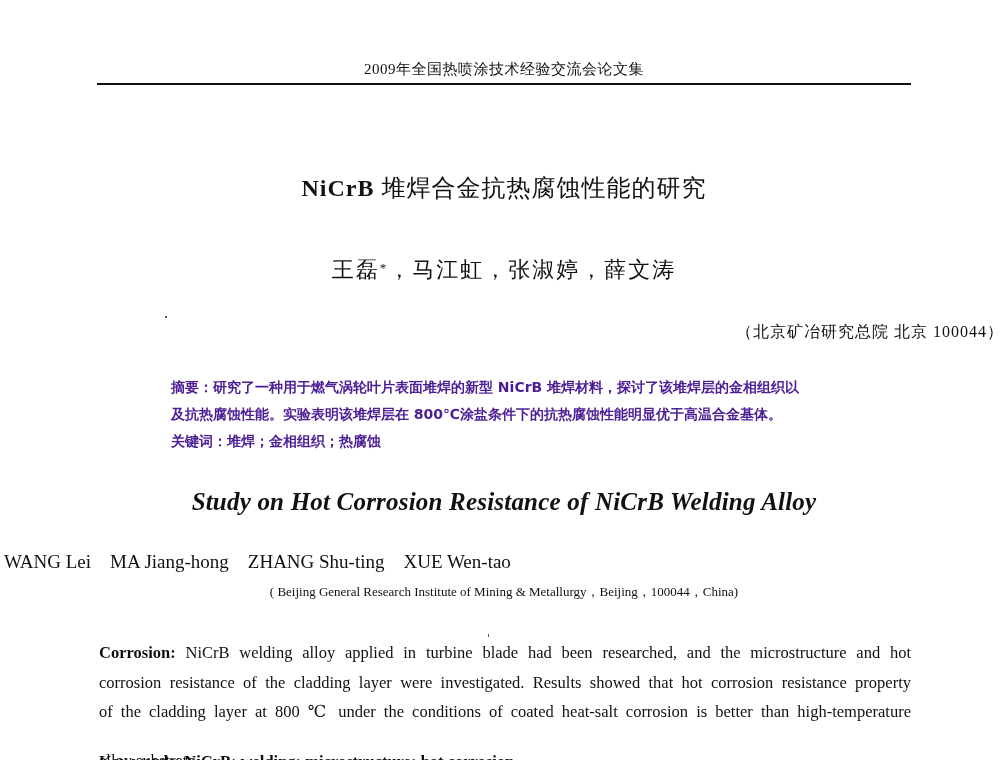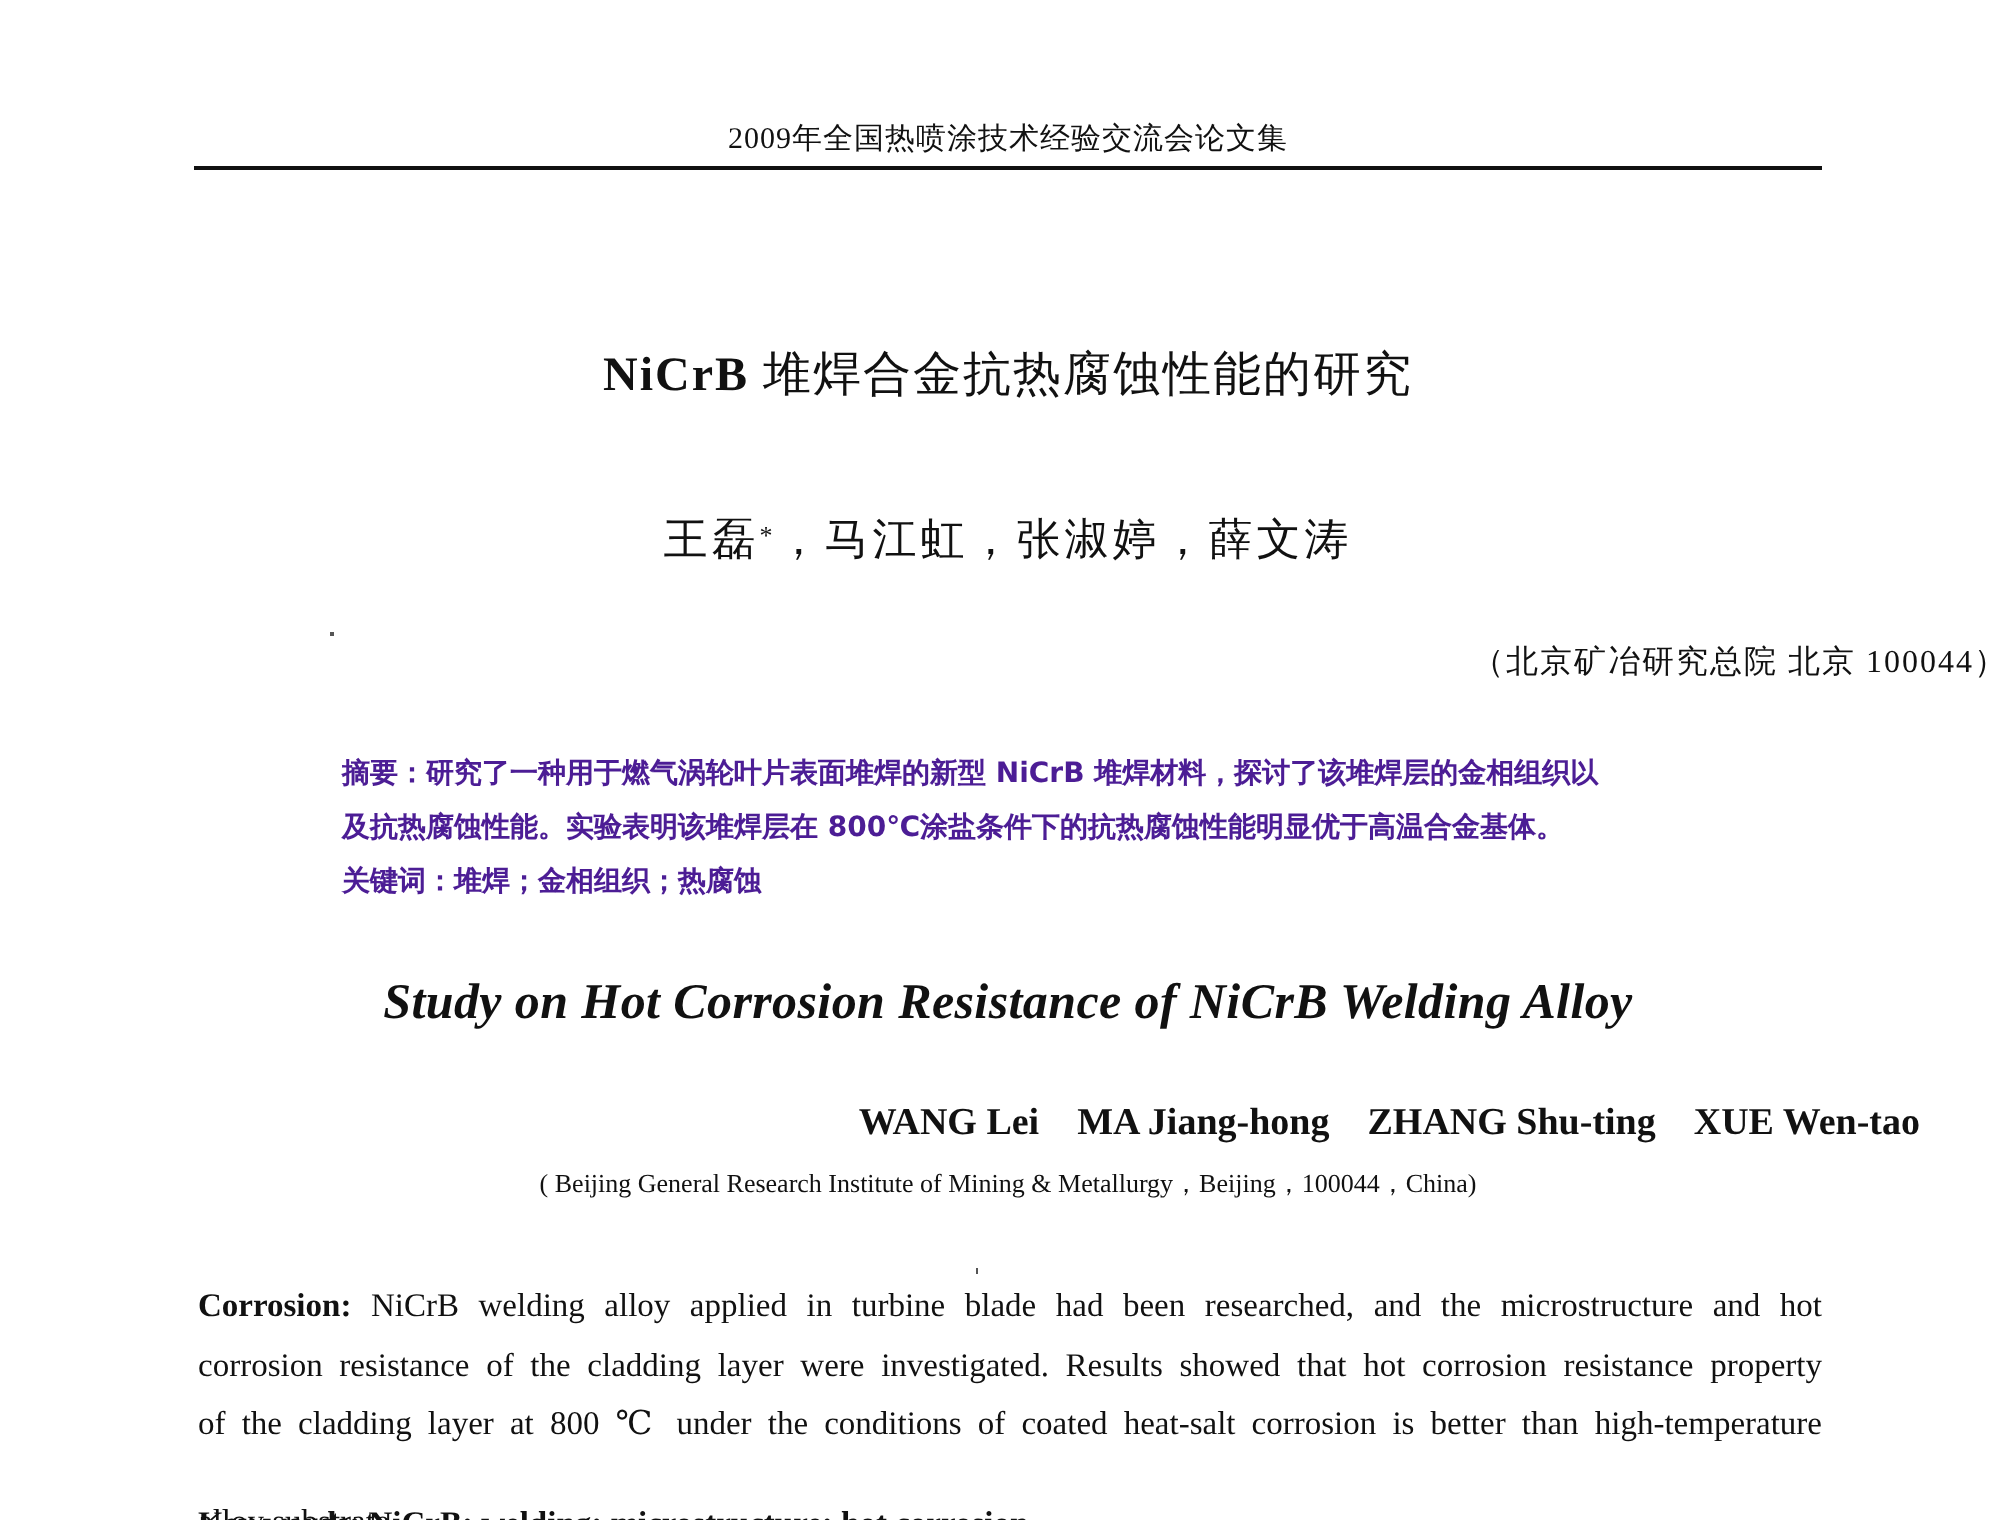--- a/index.html
+++ b/index.html
@@ -94,25 +94,24 @@
     font-size: 25px;
     line-height: 32px;
     font-weight: bold;
     letter-spacing: 0.2px;
     font-style: italic;
   }
   .en-authors {
     position: absolute;
     left: 0; width: 956px;
     top: 549px;
-    text-align: right;
+    text-align: left;
     font-size: 19px;
     line-height: 26px;
     white-space: pre;
-    font-weight: bold;
   }
   .en-affil {
     position: absolute;
     left: 0; width: 1000px;
     top: 582px;
     text-align: center;
     font-size: 13px;
     line-height: 20px;
   }
   .en-abstract {

